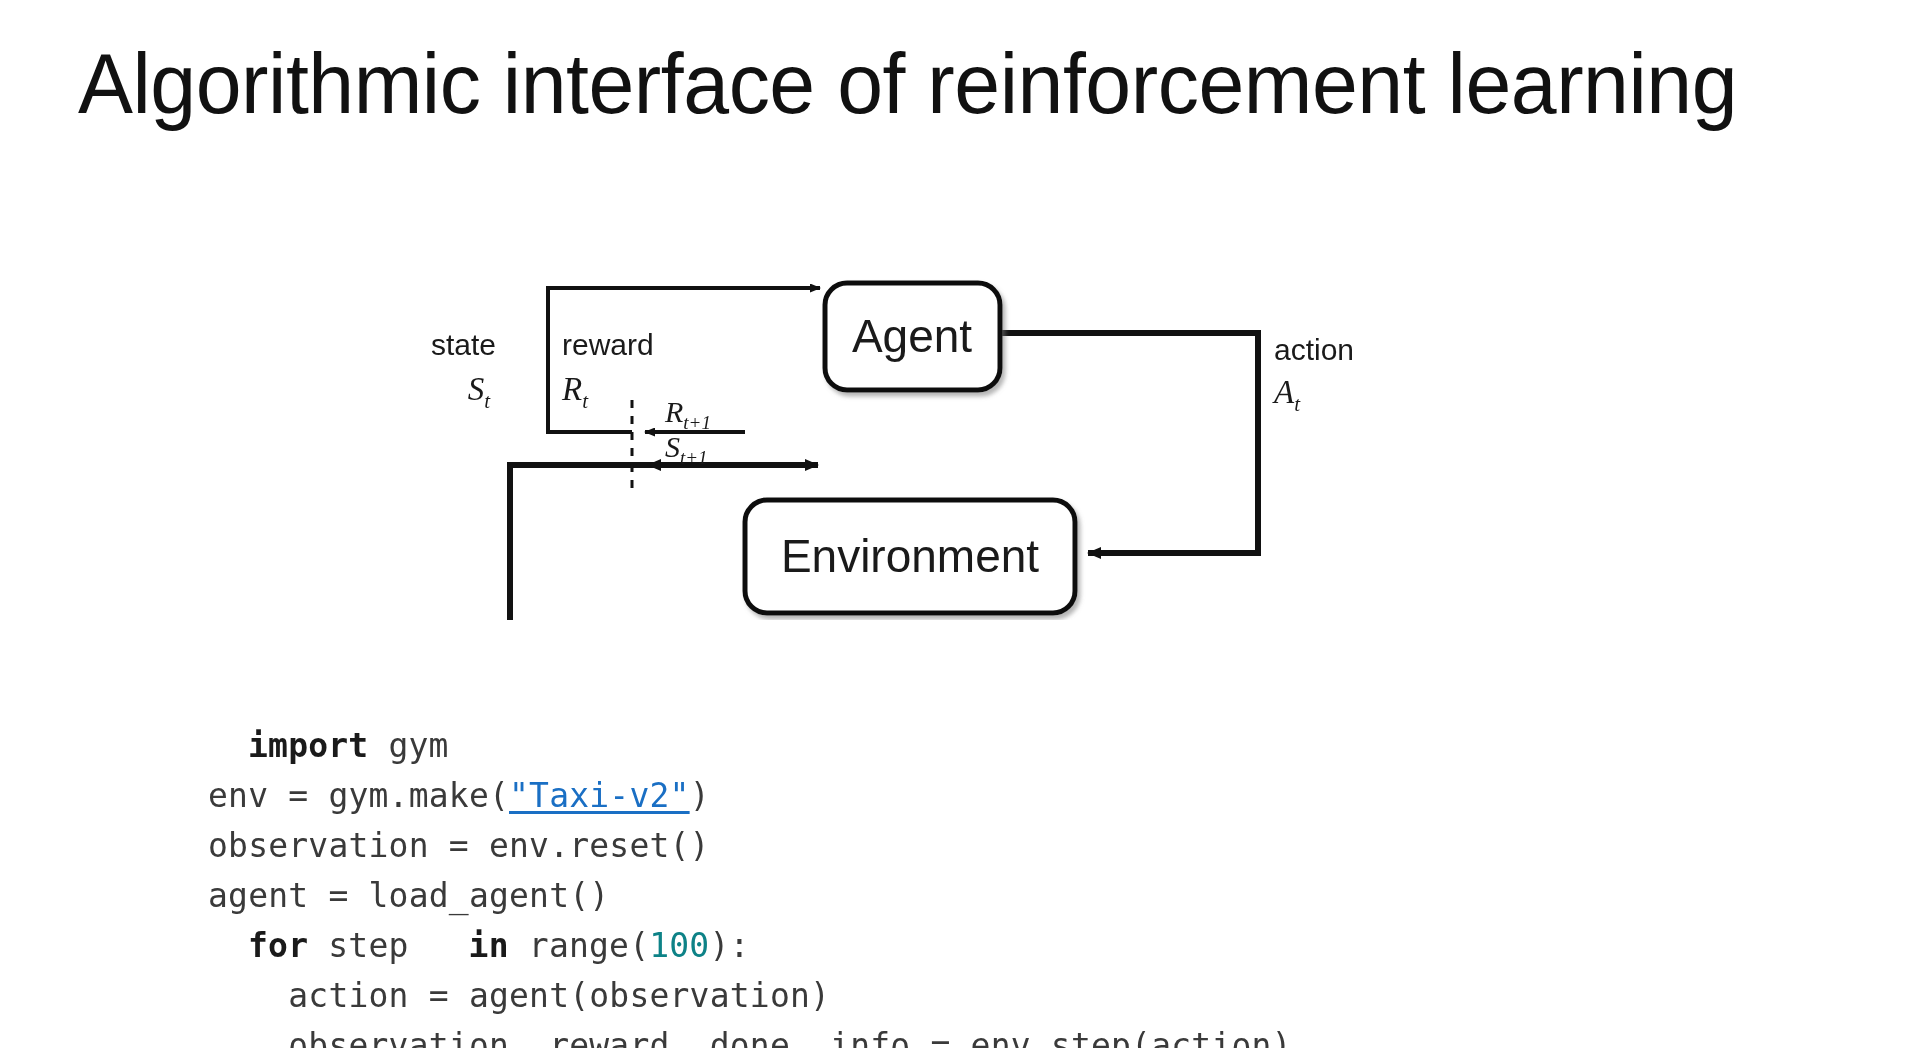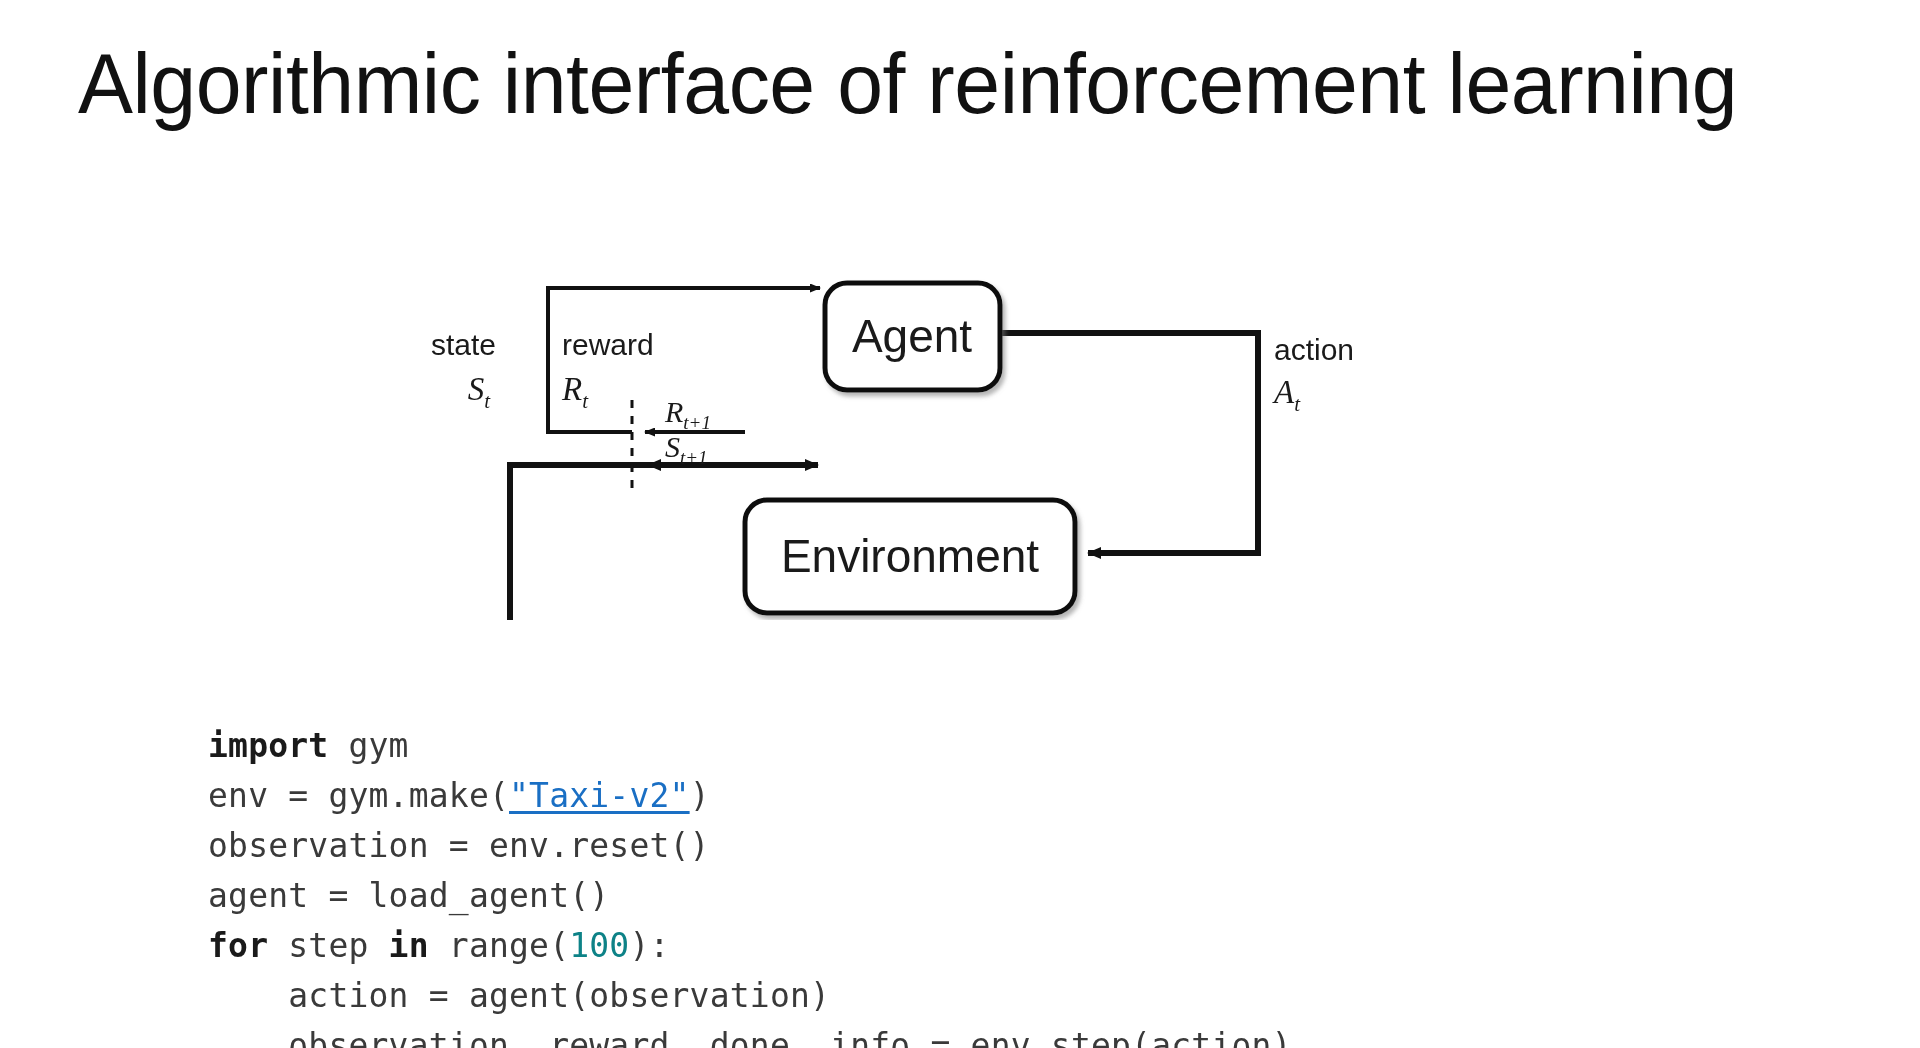--- a/index.html
+++ b/index.html
@@ -51,21 +51,21 @@
     left: 208px;
     top: 688px;
     font-family: "DejaVu Sans Mono", "Liberation Mono", monospace;
     font-size: 33px;
     line-height: 50px;
     color: #3a3a3a;
     white-space: pre;
     letter-spacing: 0.2px;
   }
   #code-block .line { display: block; height: 50px; }
-  .kw { font-weight: 700; color: #1a1a1a; }
+  .kw { font-weight: 700; color: #1a1a1a; margin-left: 40px; }
   .num { color: #0d8287; }
   .str-link {
     color: #1a6fc4;
     text-decoration: underline;
     text-decoration-thickness: 3px;
     text-underline-offset: 4px;
     cursor: pointer;
   }
 </style>
 </head>

